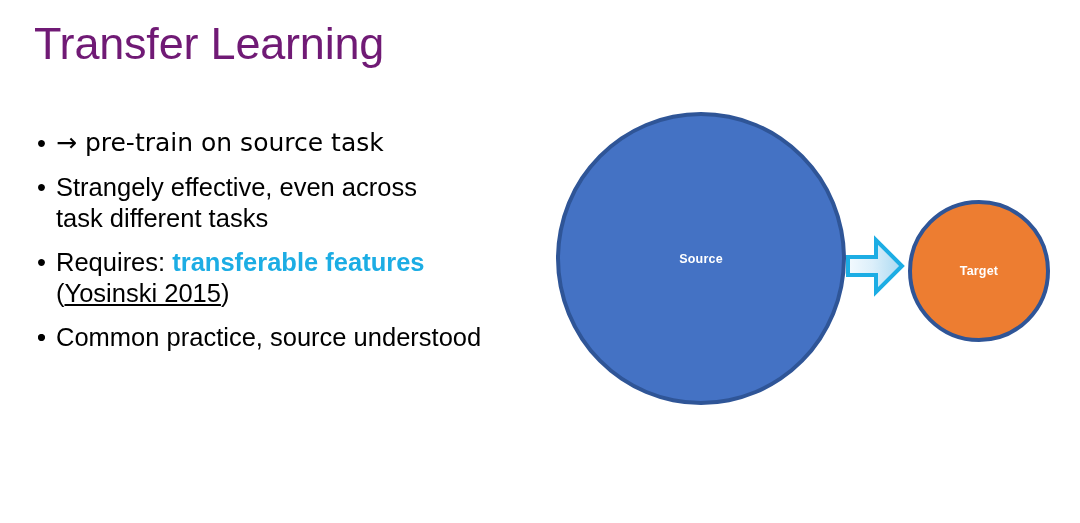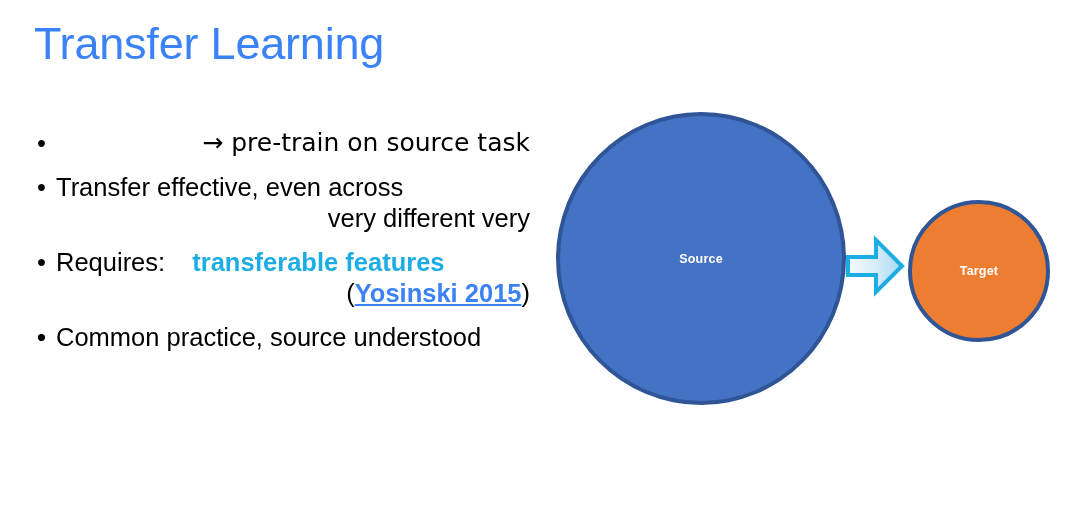--- a/index.html
+++ b/index.html
@@ -25,21 +25,21 @@
 
   
   .slide-title {
     position: absolute;
     left: 34px;
     top: 18px;
     font-size: 45px;
     font-weight: 300;
     letter-spacing: -0.2px;
     line-height: 1.15;
-    color: #3b82f6;
+    color: #701a75;
     white-space: nowrap;
   }
 
   
   .bullet-list {
     position: absolute;
     left: 30px;
     top: 128px;
     width: 500px;
   }
@@ -53,44 +53,41 @@
   }
   .bullet-item .dot {
     position: absolute;
     left: 7px;
     top: 0px;
     font-size: 25.5px;
     line-height: 1.22;
   }
   .bullet-line2 {
     display: block;
-    text-align: right;
   }
   .sub {
     font-size: 0.62em;
     vertical-align: baseline;
     position: relative;
     top: 0.30em;
     font-weight: 600;
     letter-spacing: -0.1px;
   }
   .arrow-glyph {
     font-family: "DejaVu Sans", sans-serif;
     font-size: 25px;
   }
   .hl-cyan {
     color: #1CADE4;
     font-weight: bold;
-    margin-left: 20px;
   }
   .weblink {
-    color: #3b82f6;
+    color: #000000;
     text-decoration: underline;
     text-underline-offset: 2px;
-    font-weight: bold;
   }
 
   
   .diagram {
     position: absolute;
     left: 540px;
     top: 95px;
     width: 530px;
     height: 330px;
   }
@@ -141,22 +138,22 @@
 
   <div class="bullet-list">
 
     <div class="bullet-item">
       <span class="dot">•</span>
       <span class="bullet-line2 arrow-glyph">→ pre-train on source task</span>
     </div>
 
     <div class="bullet-item">
       <span class="dot">•</span>
-      <span>Transfer effective, even across</span>
-      <span class="bullet-line2">very different very</span>
+      <span>Strangely effective, even across</span>
+      <span class="bullet-line2">task different tasks</span>
     </div>
 
     <div class="bullet-item">
       <span class="dot">•</span>
       <span><span>Requires: </span><span class="hl-cyan">transferable features</span></span>
       <span class="bullet-line2"><span>(</span><span class="weblink">Yosinski 2015</span><span>)</span></span>
     </div>
 
     <div class="bullet-item">
       <span class="dot">•</span>

